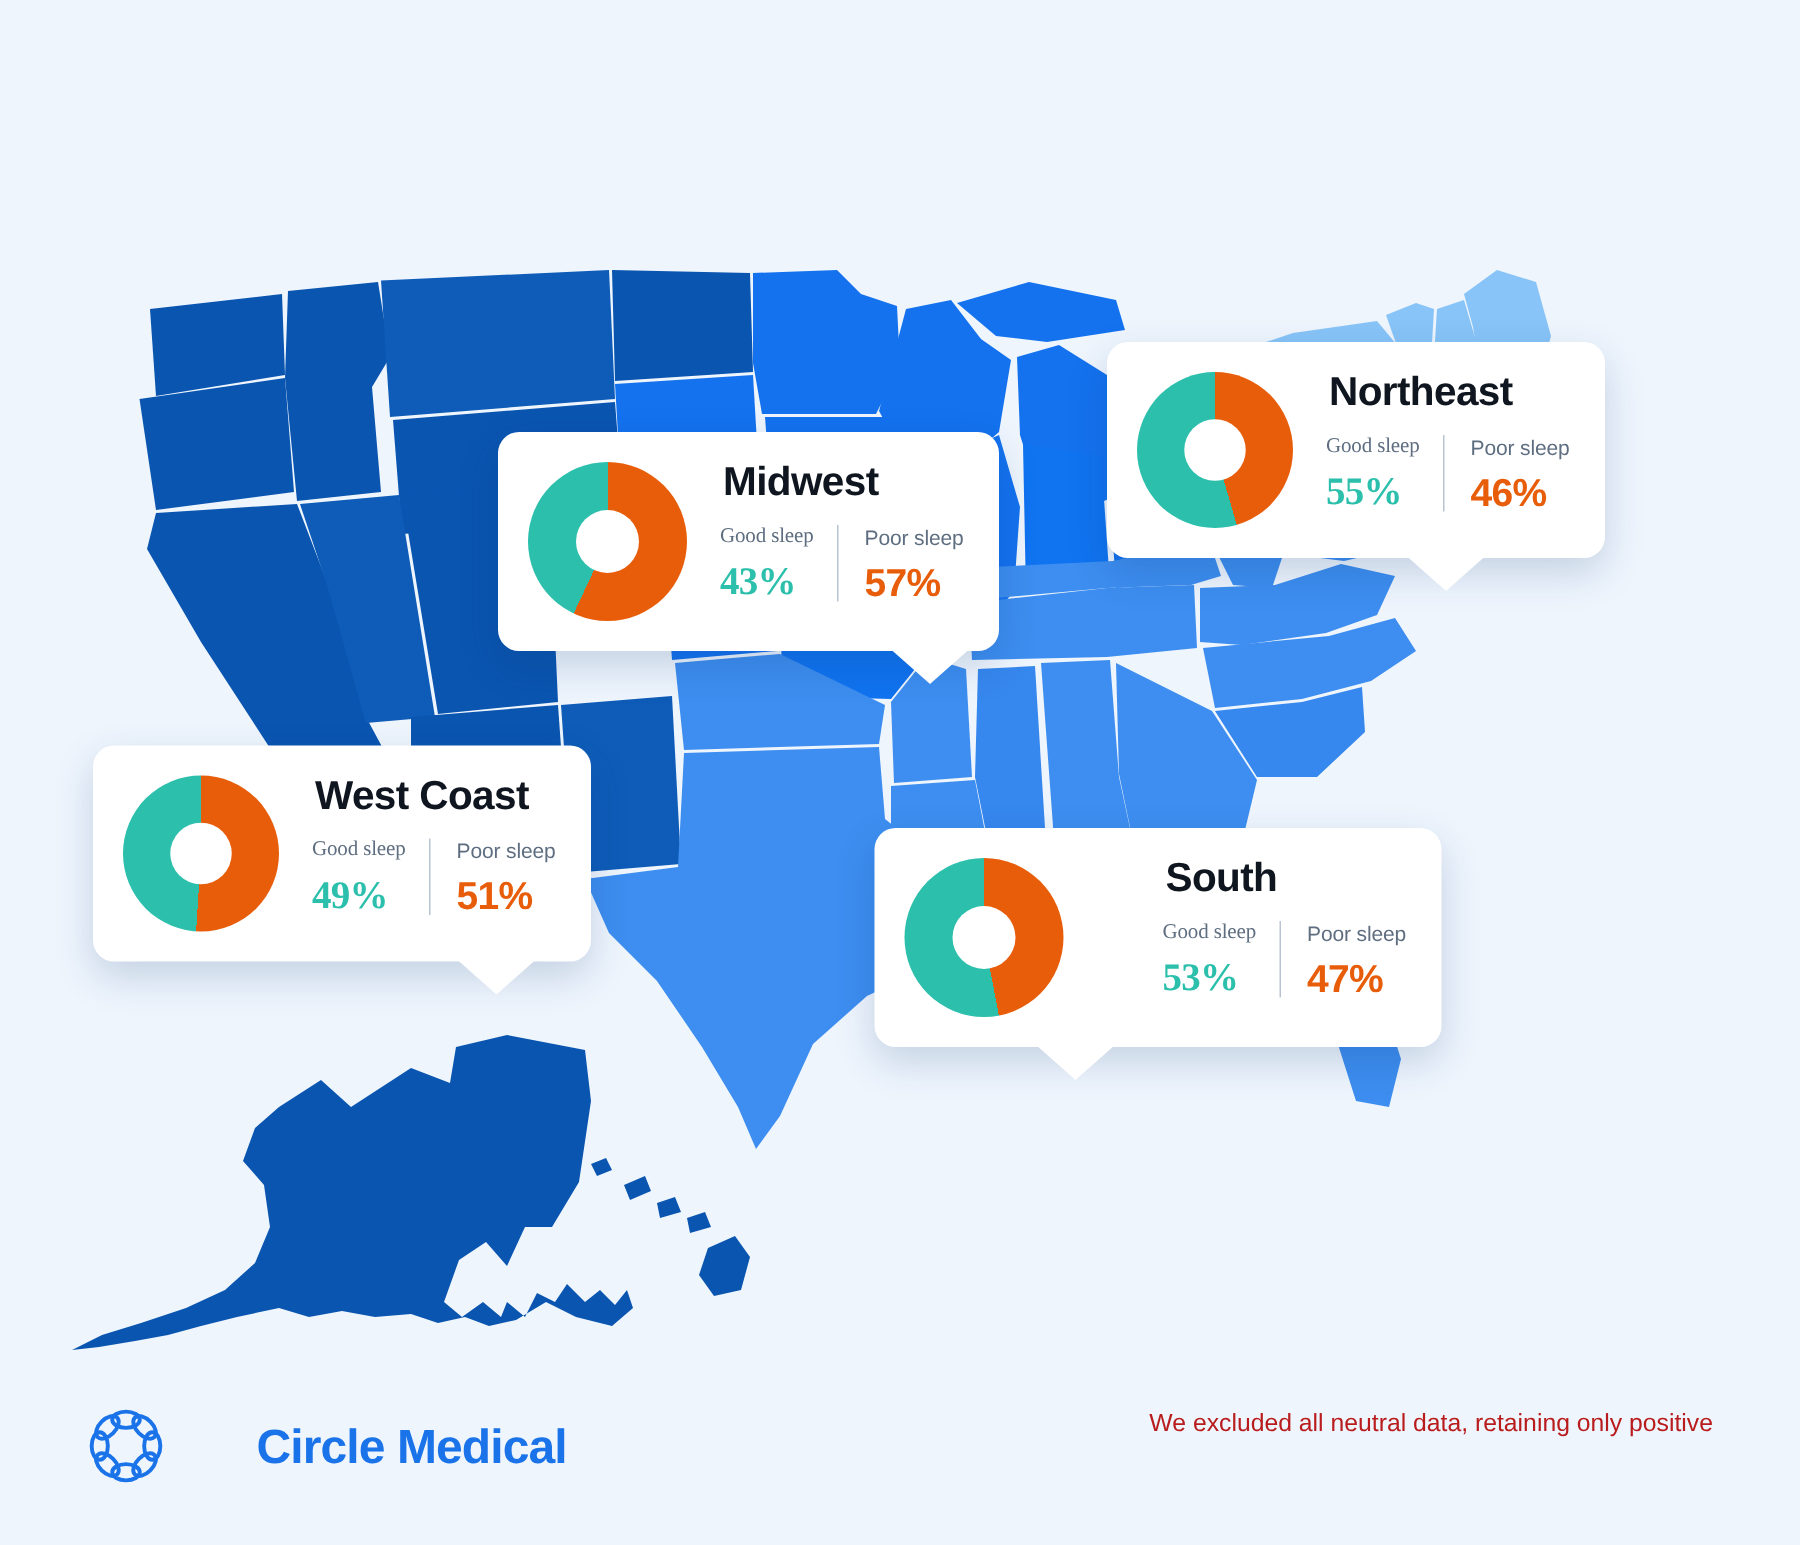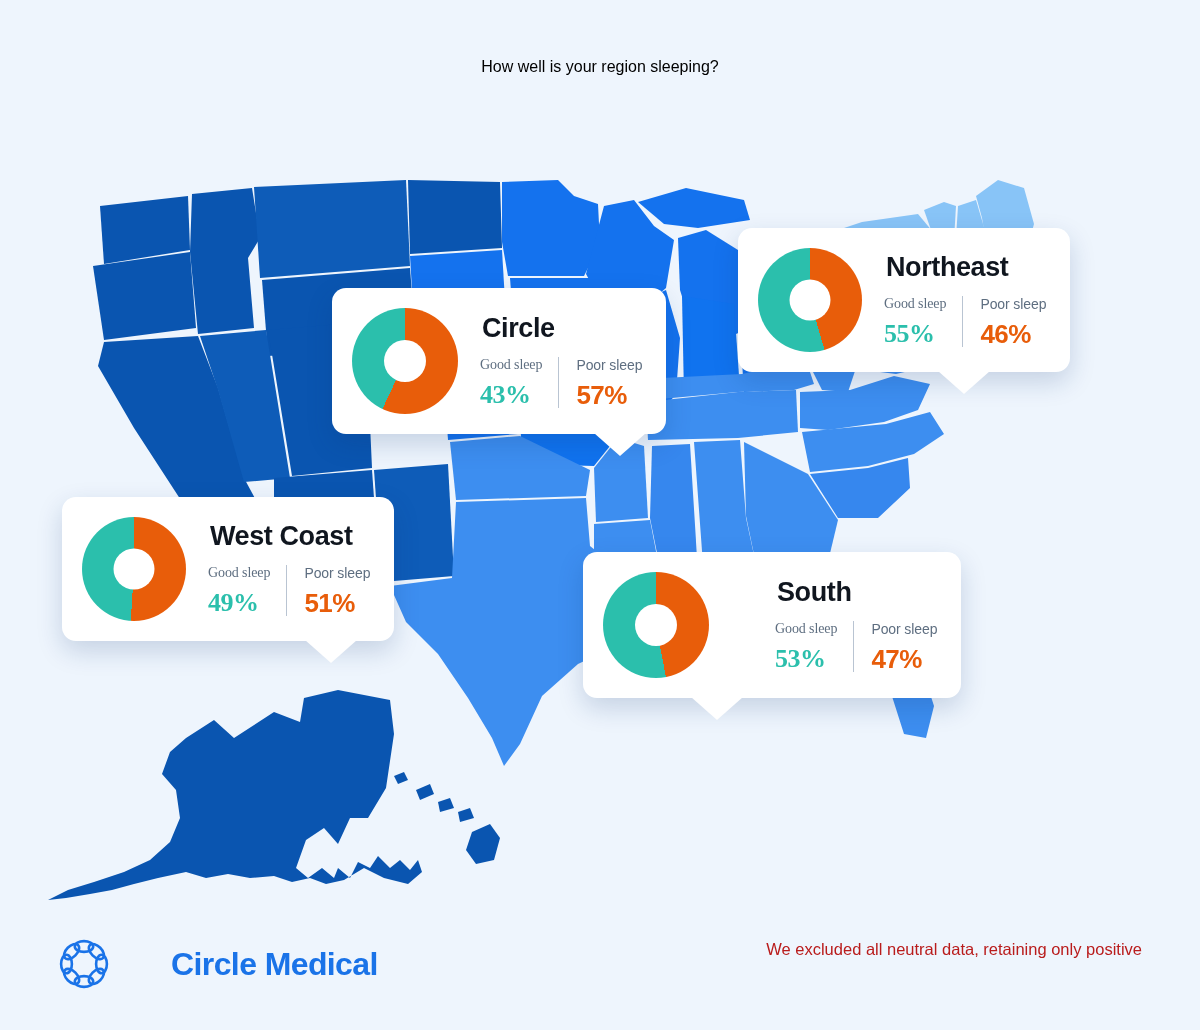--- a/index.html
+++ b/index.html
@@ -42,21 +42,21 @@
   }
   #map-svg { display: block; width: 100%; height: 100%; }
 
   
   .card {
     position: absolute;
     background: #ffffff;
     border-radius: 14px;
     box-shadow: 0 10px 26px rgba(10, 50, 110, 0.18);
     display: flex;
-    align-items: center;
+    align-items: flex-start;
     padding: 20px 24px 20px 20px;
   }
   .card-tail {
     position: absolute;
     bottom: -22px;
     width: 0; height: 0;
     border-left: 26px solid transparent;
     border-right: 26px solid transparent;
     border-top: 23px solid #ffffff;
   }
@@ -144,21 +144,20 @@
     text-align: right;
     font-size: 16.5px;
     line-height: 1.45;
     color: #b91c1c;
   }
 </style>
 </head>
 <body>
 
 <div id="header">
-  <div>How well is your region sleeping?</div>
 </div>
 
 <div id="map-layer">
   <svg id="map-svg" viewBox="0 0 1130 740" xmlns="http://www.w3.org/2000/svg">
 
     <g>
 
       <path d="M62 28 L150 18 L152 72 L66 86 Z" fill="#0a55b0"></path>
 
       <path d="M55 88 L152 74 L158 150 L66 162 Z" fill="#0a55b0"></path>
@@ -278,21 +277,21 @@
     </g>
   </svg>
 </div>
 
 <div class="card" id="card-midwest">
   <div class="donut" style="width:106px;height:106px;border-radius:50%;
               background:conic-gradient(#e85d0a 0deg 205.2deg, #2bbfac 205.2deg 360deg);">
     <div class="donut-hole" style="width:42px;height:42px;"></div>
   </div>
   <div class="card-body">
-    <div class="region-name indent">Circle</div>
+    <div class="region-name indent">Midwest</div>
     <div class="stats">
       <div class="stat good">
         <span class="stat-label">Good sleep</span>
         <span class="stat-value">43%</span>
       </div>
       <div class="divider"></div>
       <div class="stat poor">
         <span class="stat-label">Poor sleep</span>
         <span class="stat-value">57%</span>
       </div>

